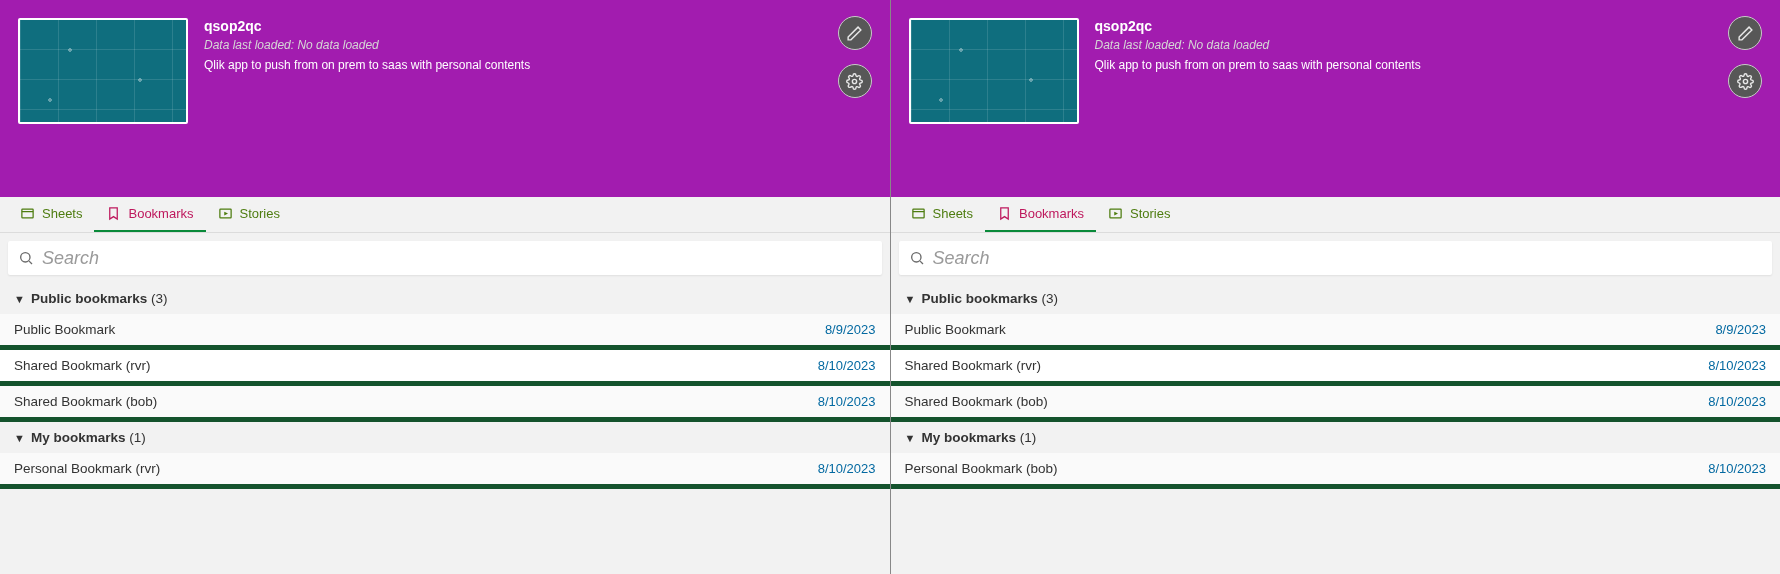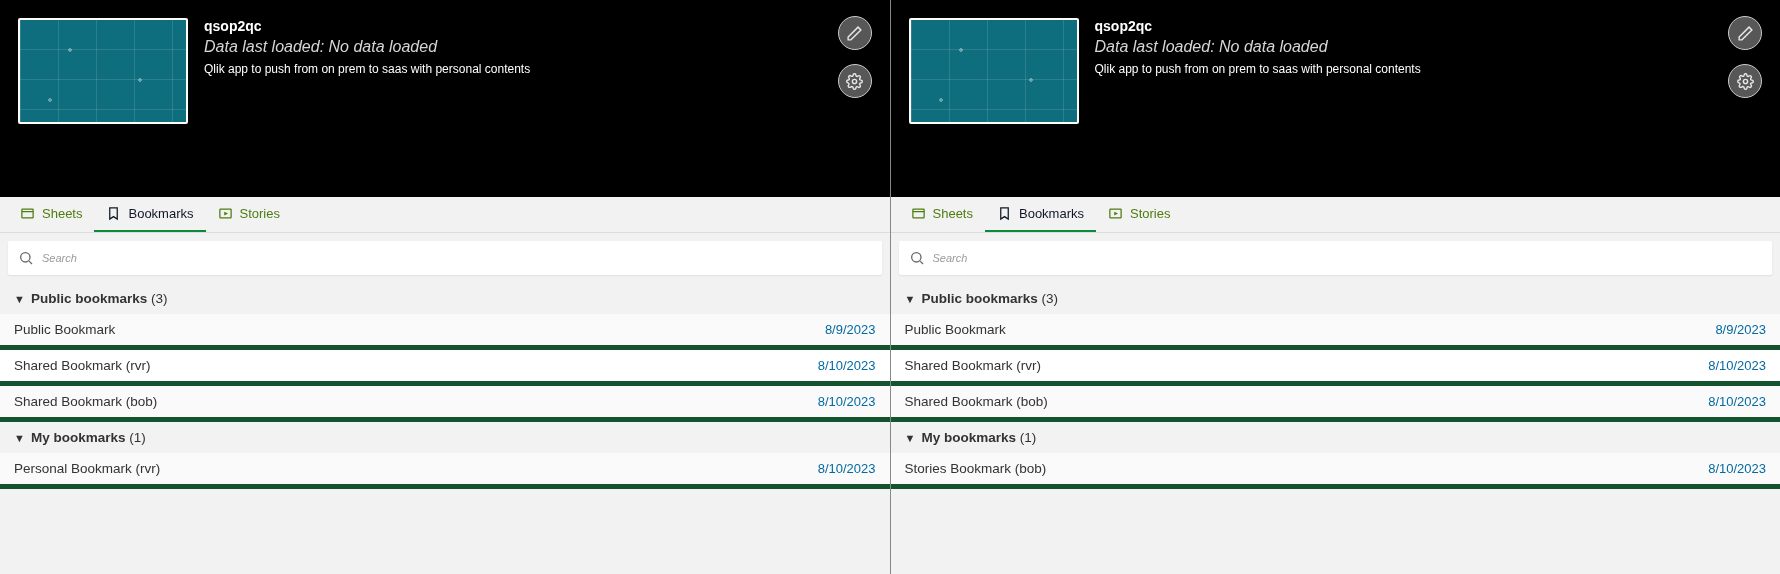--- a/index.html
+++ b/index.html
@@ -1,53 +1,53 @@
 <!DOCTYPE html>
 <html><head>
 <meta charset="utf-8">
 <style>
   * { box-sizing: border-box; margin: 0; padding: 0; }
   html, body { width: 1780px; height: 574px; font-family: Arial, Helvetica, sans-serif; font-size: 14px; color: #333; background: #f2f2f2; }
   .root { display: flex; width: 100%; height: 100%; }
   .panel { flex: 1; display: flex; flex-direction: column; border-right: 1px solid #888; background: #f2f2f2; }
   .panel:last-child { border-right: none; }
 
-  .header { background: #000000; color: #fff; padding: 18px 18px 40px 18px; display: flex; position: relative; min-height: 197px; }
+  .header { background: #a21caf; color: #fff; padding: 18px 18px 40px 18px; display: flex; position: relative; min-height: 197px; }
   .thumb {
     width: 170px; height: 106px; border: 2px solid #fff; border-radius: 2px;
     background: #0f6e7e;
     background-image:
       radial-gradient(circle at 50px 30px, rgba(255,255,255,.35) 2px, transparent 2px),
       radial-gradient(circle at 120px 60px, rgba(255,255,255,.35) 2px, transparent 2px),
       radial-gradient(circle at 30px 80px, rgba(255,255,255,.35) 2px, transparent 2px),
       linear-gradient(90deg, rgba(255,255,255,.12) 1px, transparent 1px),
       linear-gradient(0deg, rgba(255,255,255,.12) 1px, transparent 1px);
     background-size: auto, auto, auto, 38px 100%, 100% 30px;
     flex-shrink: 0;
   }
   .meta { margin-left: 16px; flex: 1; }
   .app-title { font-weight: bold; font-size: 14px; margin-bottom: 4px; }
-  .app-subtitle { font-style: italic; font-size: 16px; color: #d6d6d6; margin-bottom: 6px; }
+  .app-subtitle { font-style: italic; font-size: 12px; color: #d6d6d6; margin-bottom: 6px; }
   .app-desc { font-size: 12px; color: #fff; }
   .header-actions { position: absolute; top: 16px; right: 18px; display: flex; flex-direction: column; gap: 14px; }
   .circ-btn {
     width: 34px; height: 34px; border-radius: 50%; background: #575757;
     border: 1.5px solid #c9c9c9; display: flex; align-items: center; justify-content: center;
     cursor: pointer; color: #e8e8e8;
   }
   .circ-btn svg { width: 17px; height: 17px; }
 
   .tabs { background: #f2f2f2; border-bottom: 1px solid #dcdcdc; display: flex; padding: 0 8px; height: 36px; align-items: stretch; }
   .tab { display: flex; align-items: center; gap: 7px; padding: 0 12px; font-size: 13px; color: #4d7c0f; cursor: pointer; border-bottom: 2px solid transparent; }
-  .tab.active { border-bottom: 2px solid #0a8a3a; color: #0f172a; }
+  .tab.active { border-bottom: 2px solid #0a8a3a; color: #be185d; }
   .tab svg { width: 15px; height: 15px; }
 
   .searchbar { background: #fff; margin: 8px; border-radius: 2px; display: flex; align-items: center; height: 34px; padding: 0 10px; box-shadow: 0 1px 2px rgba(0,0,0,.08); }
   .searchbar svg { width: 16px; height: 16px; color: #6a6a6a; margin-right: 8px; }
-  .searchbar input { border: none; outline: none; flex: 1; font-size: 11px; font-style: italic; color: #777; }
+  .searchbar input { border: none; outline: none; flex: 1; font-size: 18px; font-style: italic; color: #777; }
   .searchbar input::placeholder { color: #9a9a9a; font-style: italic; }
 
   .section-header { display: flex; align-items: center; padding: 8px 14px; font-size: 13.5px; font-weight: bold; color: #333; background: #f2f2f2; cursor: pointer; }
   .section-header .caret { margin-right: 6px; font-size: 11px; }
   .section-header .count { font-weight: normal; }
 
   .row { display: flex; align-items: center; justify-content: space-between; padding: 8px 14px; font-size: 13.5px; background: #fff; border-bottom: 5px solid #14532d; cursor: pointer; }
   .row:nth-child(even) { background: #fafafa; }
   .row .date { color: #0369a1; font-size: 13px; }
 </style>
@@ -213,19 +213,19 @@
         <span>Shared Bookmark (bob)</span>
         <span class="date">8/10/2023</span>
       </div>
 
       <div class="section-header">
         <span class="caret">▼</span>
         <span>My bookmarks</span>&nbsp;
         <span class="count">(1)</span>
       </div>
       <div class="row">
-        <span>Stories Bookmark (bob)</span>
+        <span>Personal Bookmark (bob)</span>
         <span class="date">8/10/2023</span>
       </div>
     </div>
   </div>
 
 </div>
 
 </body></html>

